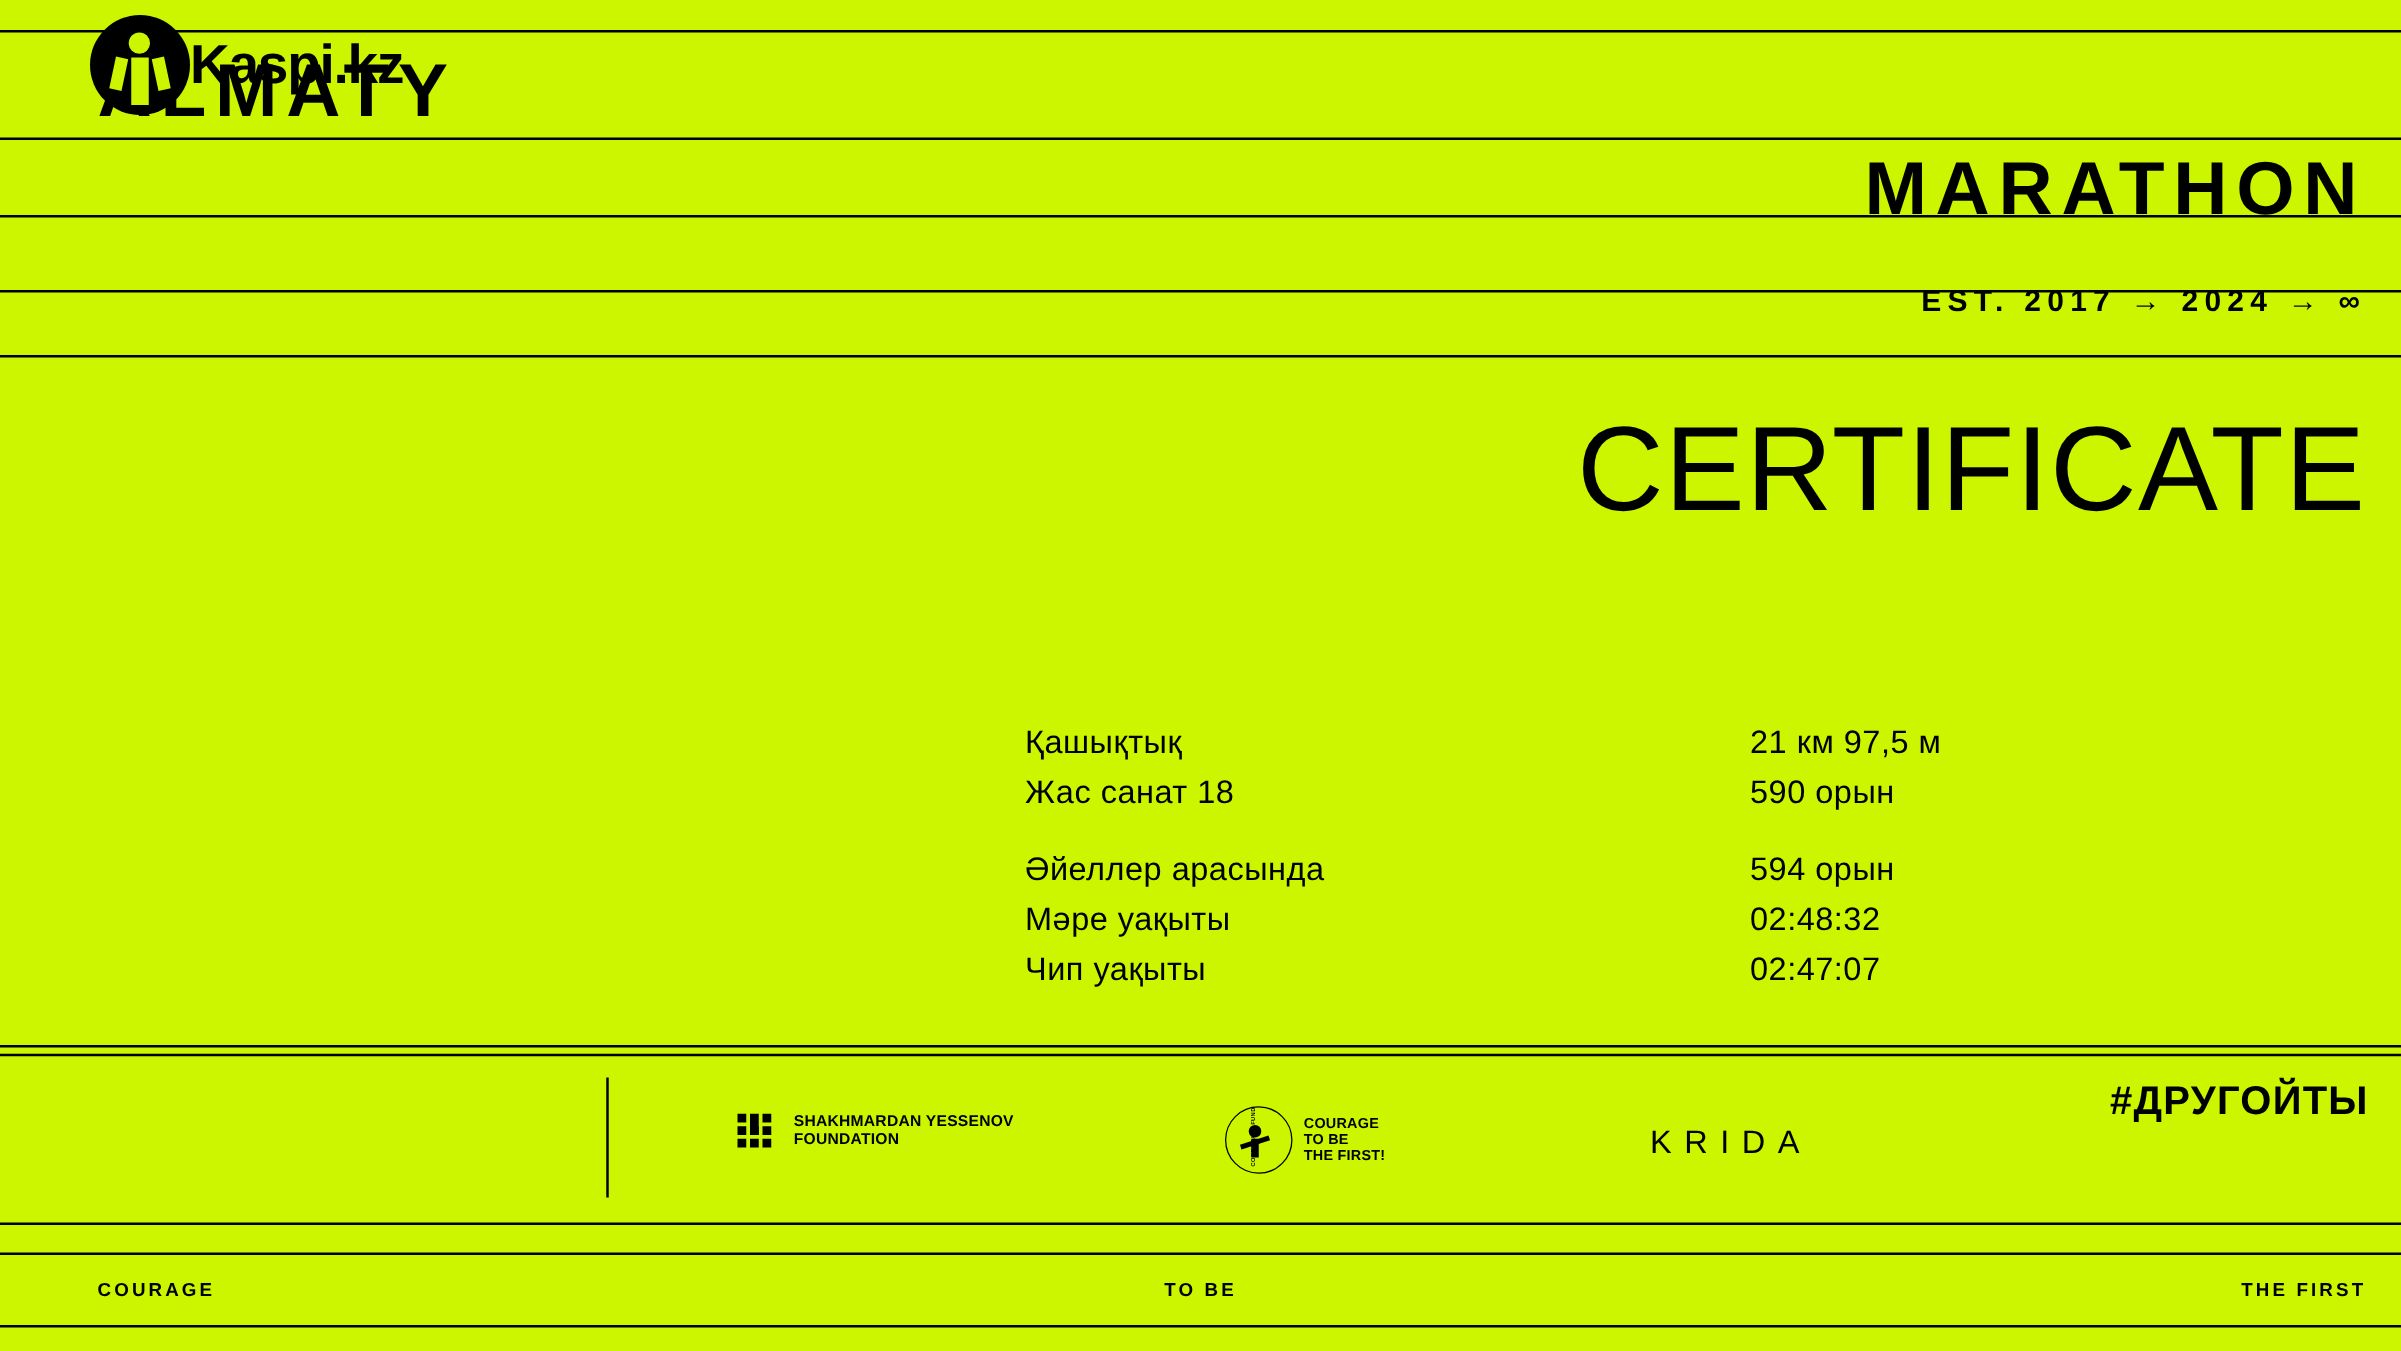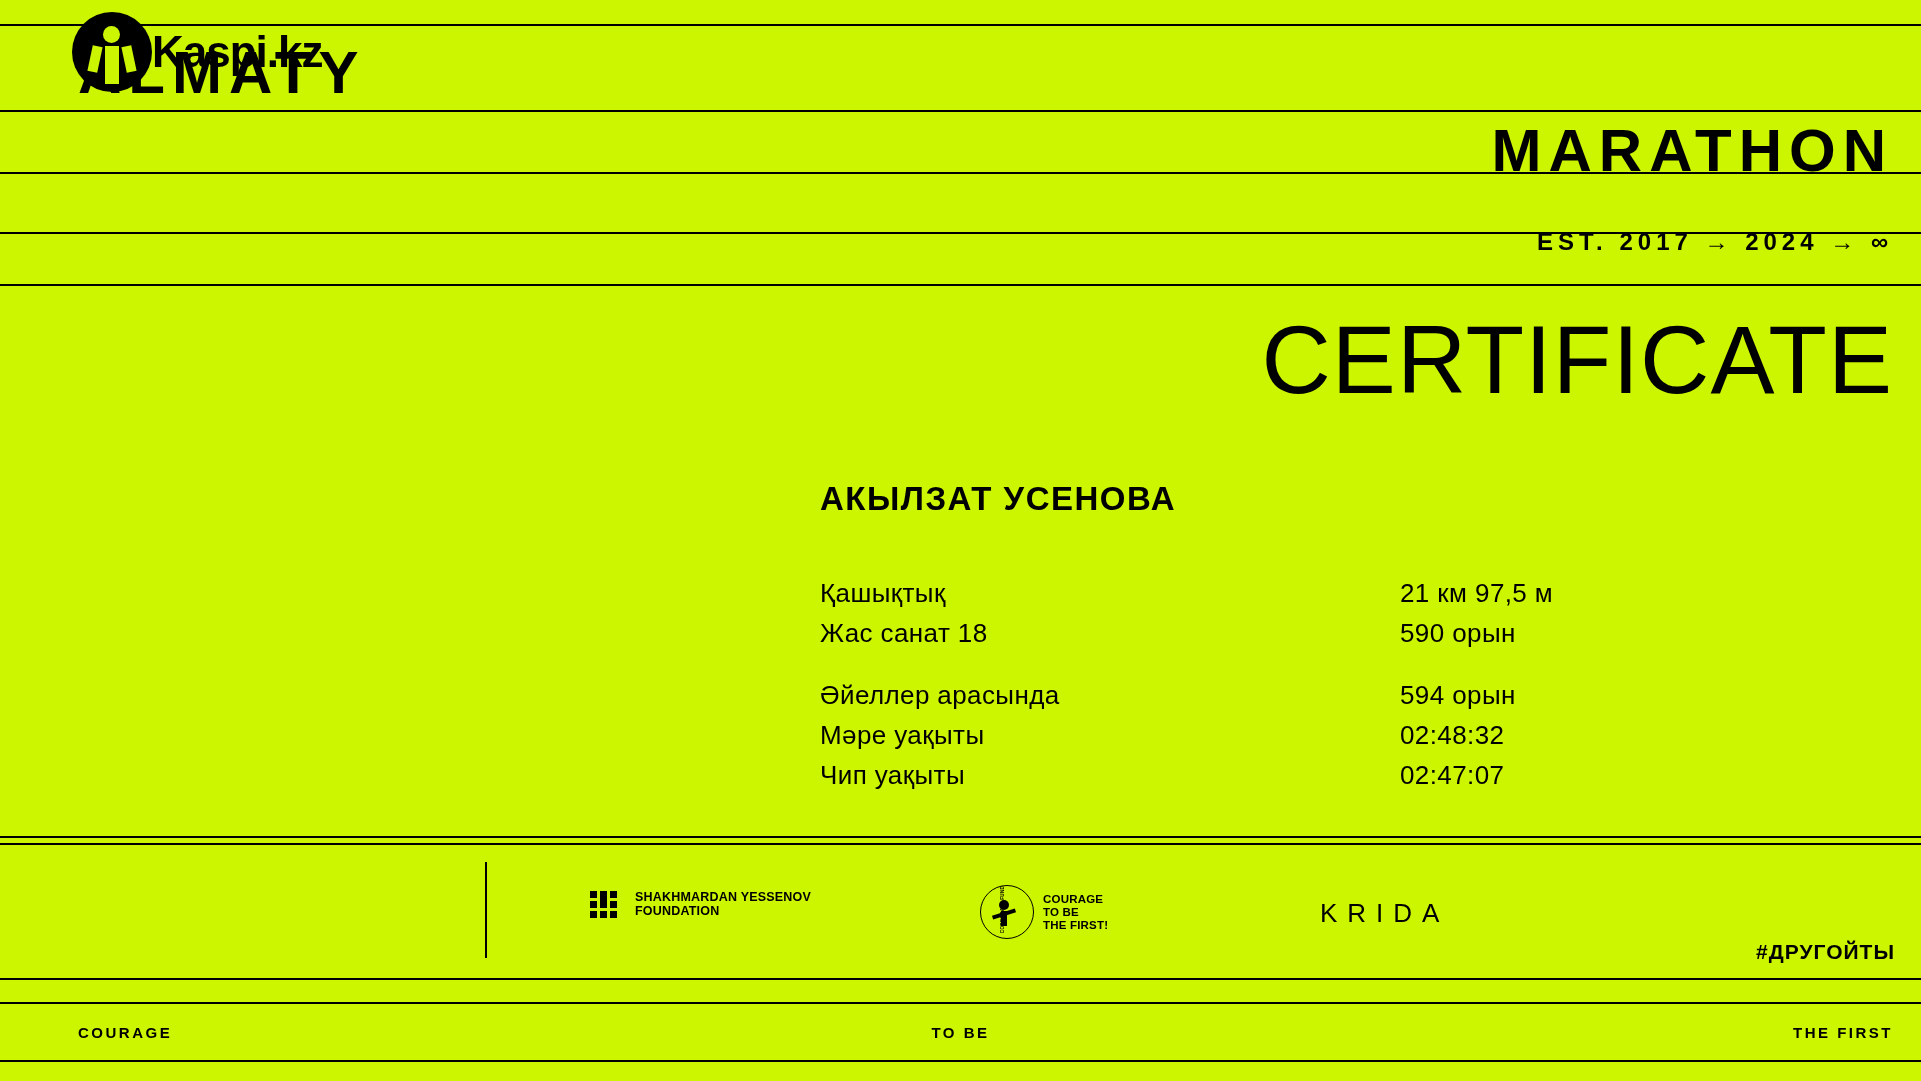--- a/index.html
+++ b/index.html
@@ -69,21 +69,21 @@
     font-size: 24px;
     font-weight: 700;
     letter-spacing: 5px;
     text-align: right;
   }
 
   
   .cert-title {
     position: absolute;
     right: 28px;
-    top: 312px;
+    top: 328px;
     font-size: 96px;
     font-weight: 400;
     letter-spacing: 1px;
     text-align: right;
     line-height: 96px;
   }
 
   
   .athlete {
     position: absolute;
@@ -273,22 +273,22 @@
     left: 1320px;
     top: 898px;
     font-size: 26px;
     font-weight: 400;
     letter-spacing: 10px;
   }
 
   .drugoity {
     position: absolute;
     right: 26px;
-    top: 940px;
-    font-size: 21px;
+    top: 862px;
+    font-size: 32px;
     font-weight: 700;
     letter-spacing: 1px;
   }
 
   
   .slogan {
     position: absolute;
     left: 0;
     top: 1024px;
     width: 100%;
@@ -314,21 +314,20 @@
   <div class="rule r3"></div>
   <div class="rule r4"></div>
   <div class="rule r5"></div>
 
   <div class="almaty">ALMATY</div>
   <div class="marathon">MARATHON</div>
   <div class="est">EST. 2017 → 2024 → ∞</div>
 
   <div class="cert-title">CERTIFICATE</div>
 
-  <div class="athlete">АКЫЛЗАТ УСЕНОВА</div>
 
   <div class="results">
     <div class="result-row">
       <div class="label">Қашықтық</div>
       <div class="value">21 км 97,5 м</div>
     </div>
     <div class="result-row">
       <div class="label">Жас санат 18</div>
       <div class="value">590 орын</div>
     </div>

